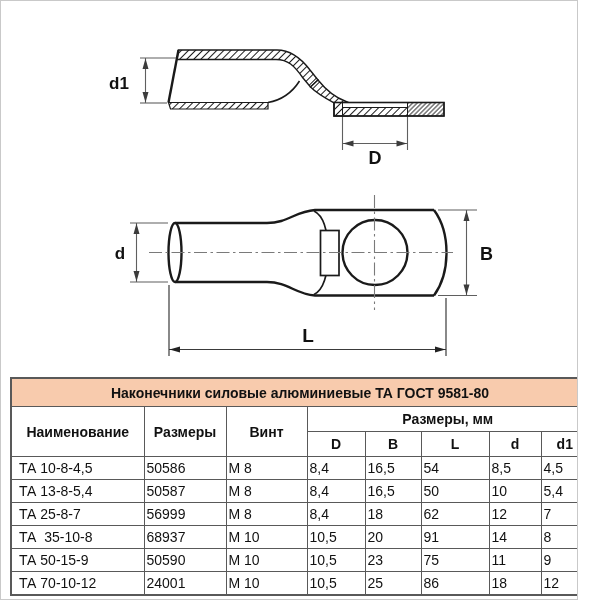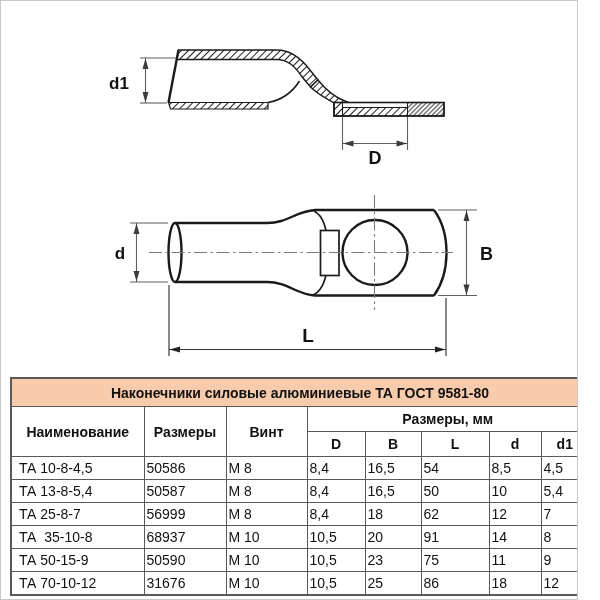--- a/index.html
+++ b/index.html
@@ -203,21 +203,21 @@
       <td>50590</td>
       <td>М 10</td>
       <td>10,5</td>
       <td>23</td>
       <td>75</td>
       <td>11</td>
       <td>9</td>
     </tr>
     <tr class="data-row">
       <td class="col-name">ТА 70-10-12</td>
-      <td>31676</td>
+      <td>24001</td>
       <td>М 10</td>
       <td>10,5</td>
       <td>25</td>
       <td>86</td>
       <td>18</td>
       <td>12</td>
     </tr>
   </tbody>
     </table>
 </div>

